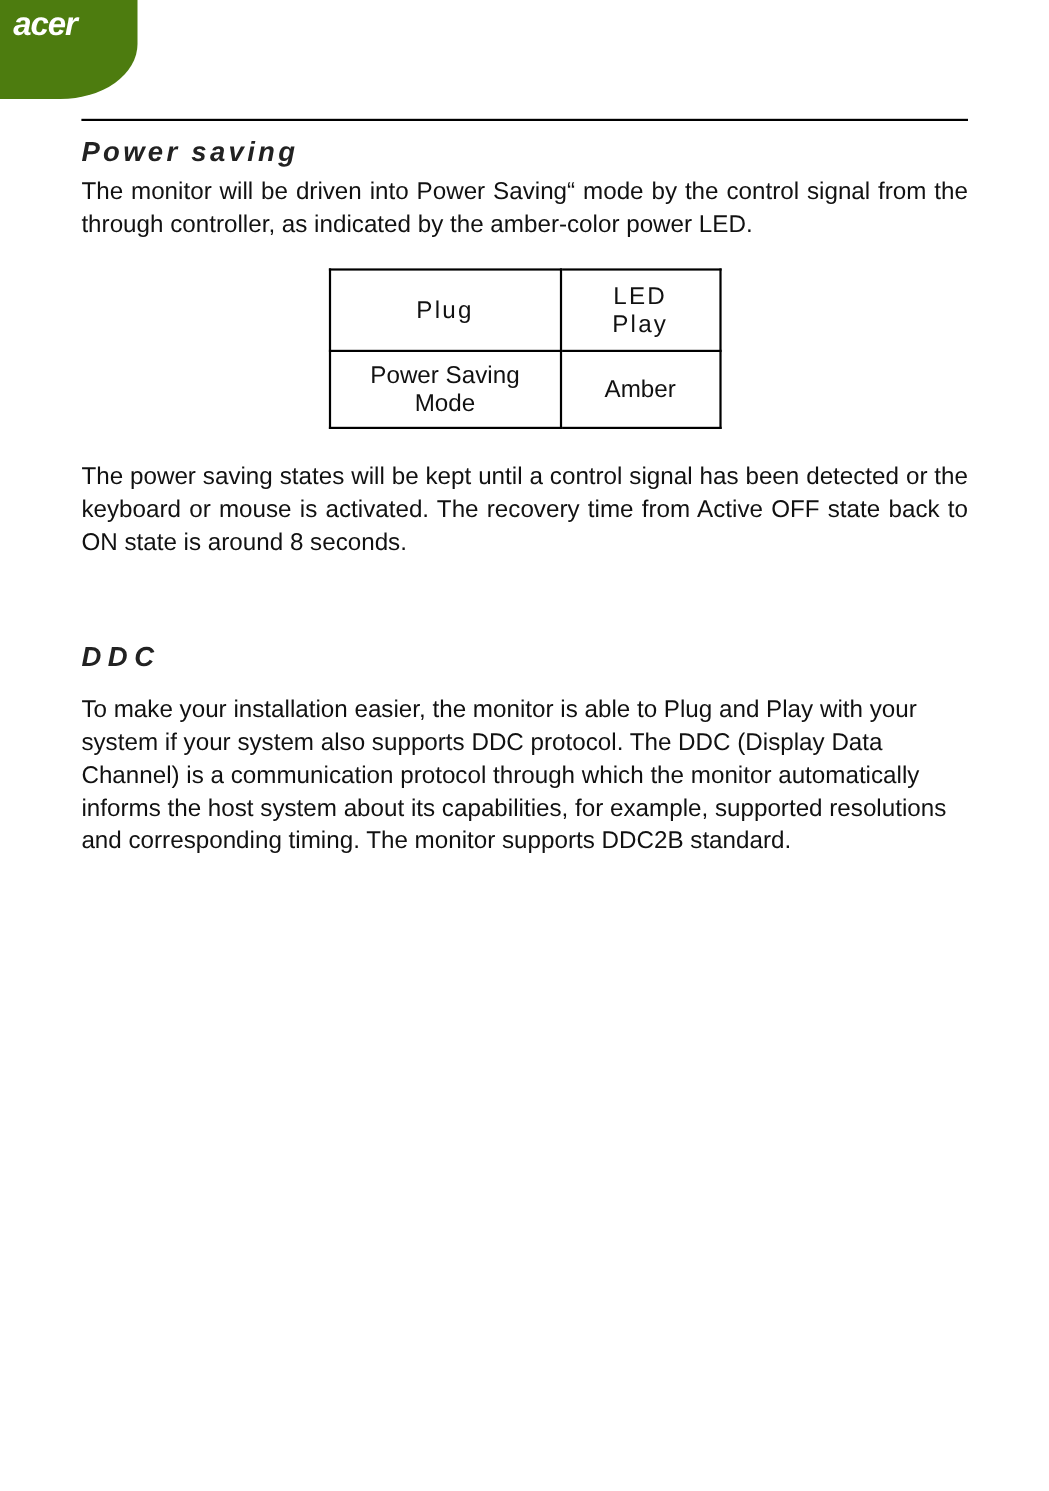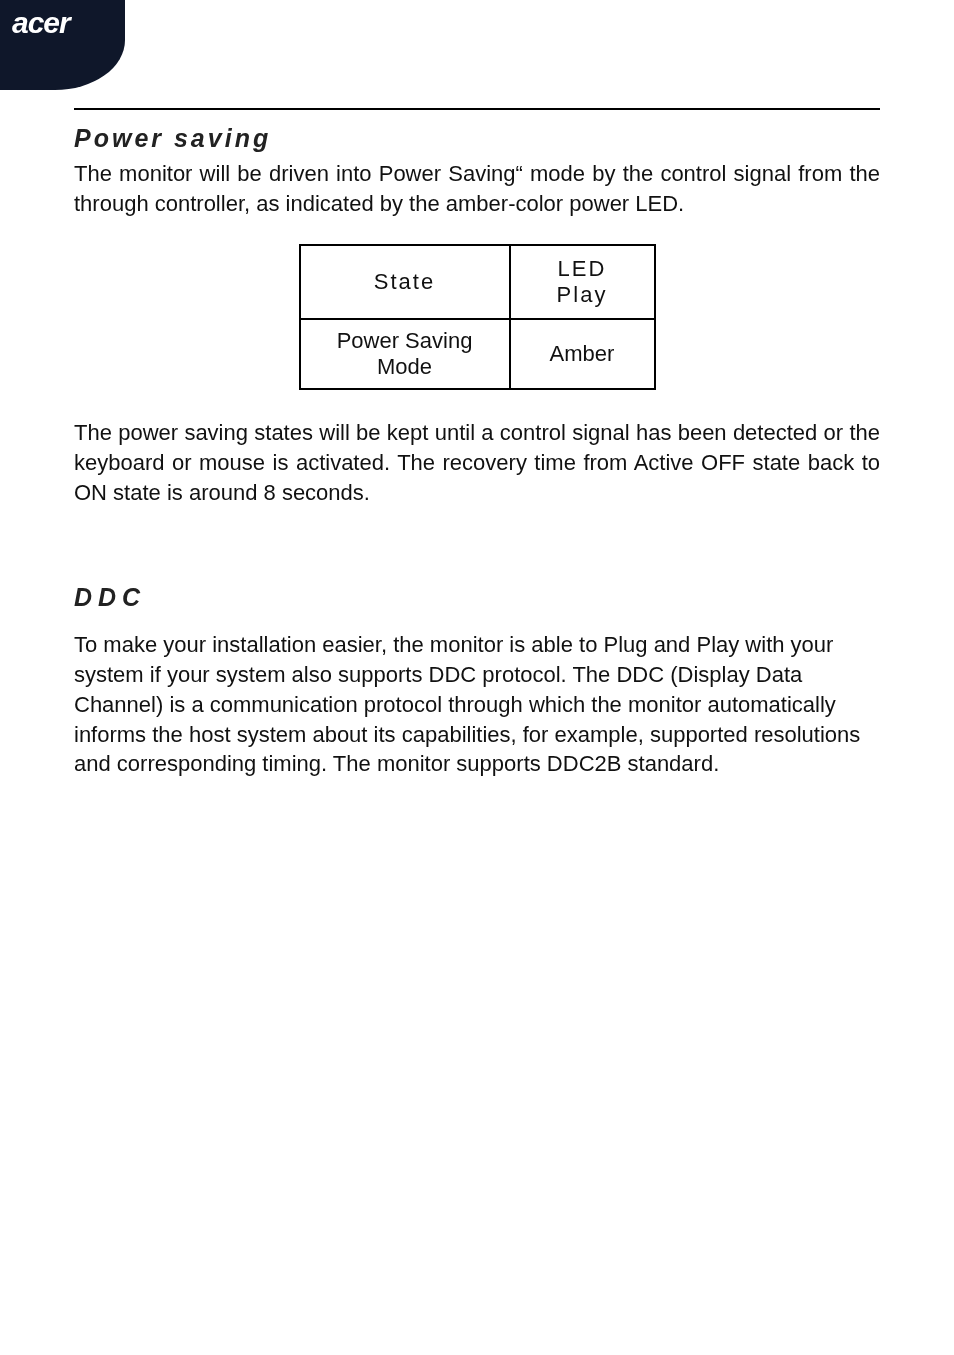--- a/index.html
+++ b/index.html
@@ -13,21 +13,21 @@
       background: #ffffff;
       font-family: "Segoe UI", Tahoma, Arial, sans-serif;
       position: relative;
     }
     .header-tab {
       position: absolute;
       top: 0;
       left: 0;
       width: 125px;
       height: 90px;
-      background: #0f172a;
+      background: #4d7c0f;
       border-bottom-right-radius: 70px 50px;
       display: flex;
       align-items: flex-start;
       justify-content: flex-start;
       padding-top: 6px;
       padding-left: 12px;
     }
     .logo {
       font-family: Arial, sans-serif;
       font-size: 30px;
@@ -103,21 +103,21 @@
 <div class="content">
   <hr class="top-rule">
 
   <h2 class="section">Power saving</h2>
 
   <p class="para first">The monitor will be driven into Power Saving“ mode by the control signal from the through controller, as indicated by the amber-color power LED.</p>
 
   <table class="tbl">
     <tbody>
         <tr>
-      <th class="col0">State</th>
+      <th class="col0">Plug</th>
       <th class="col1">
         <span>LED</span><br>
         <span>Play</span>
       </th>
     </tr>
     <tr>
       <td class="col0">
         <span>Power Saving</span><br>
         <span>Mode</span>
       </td>

